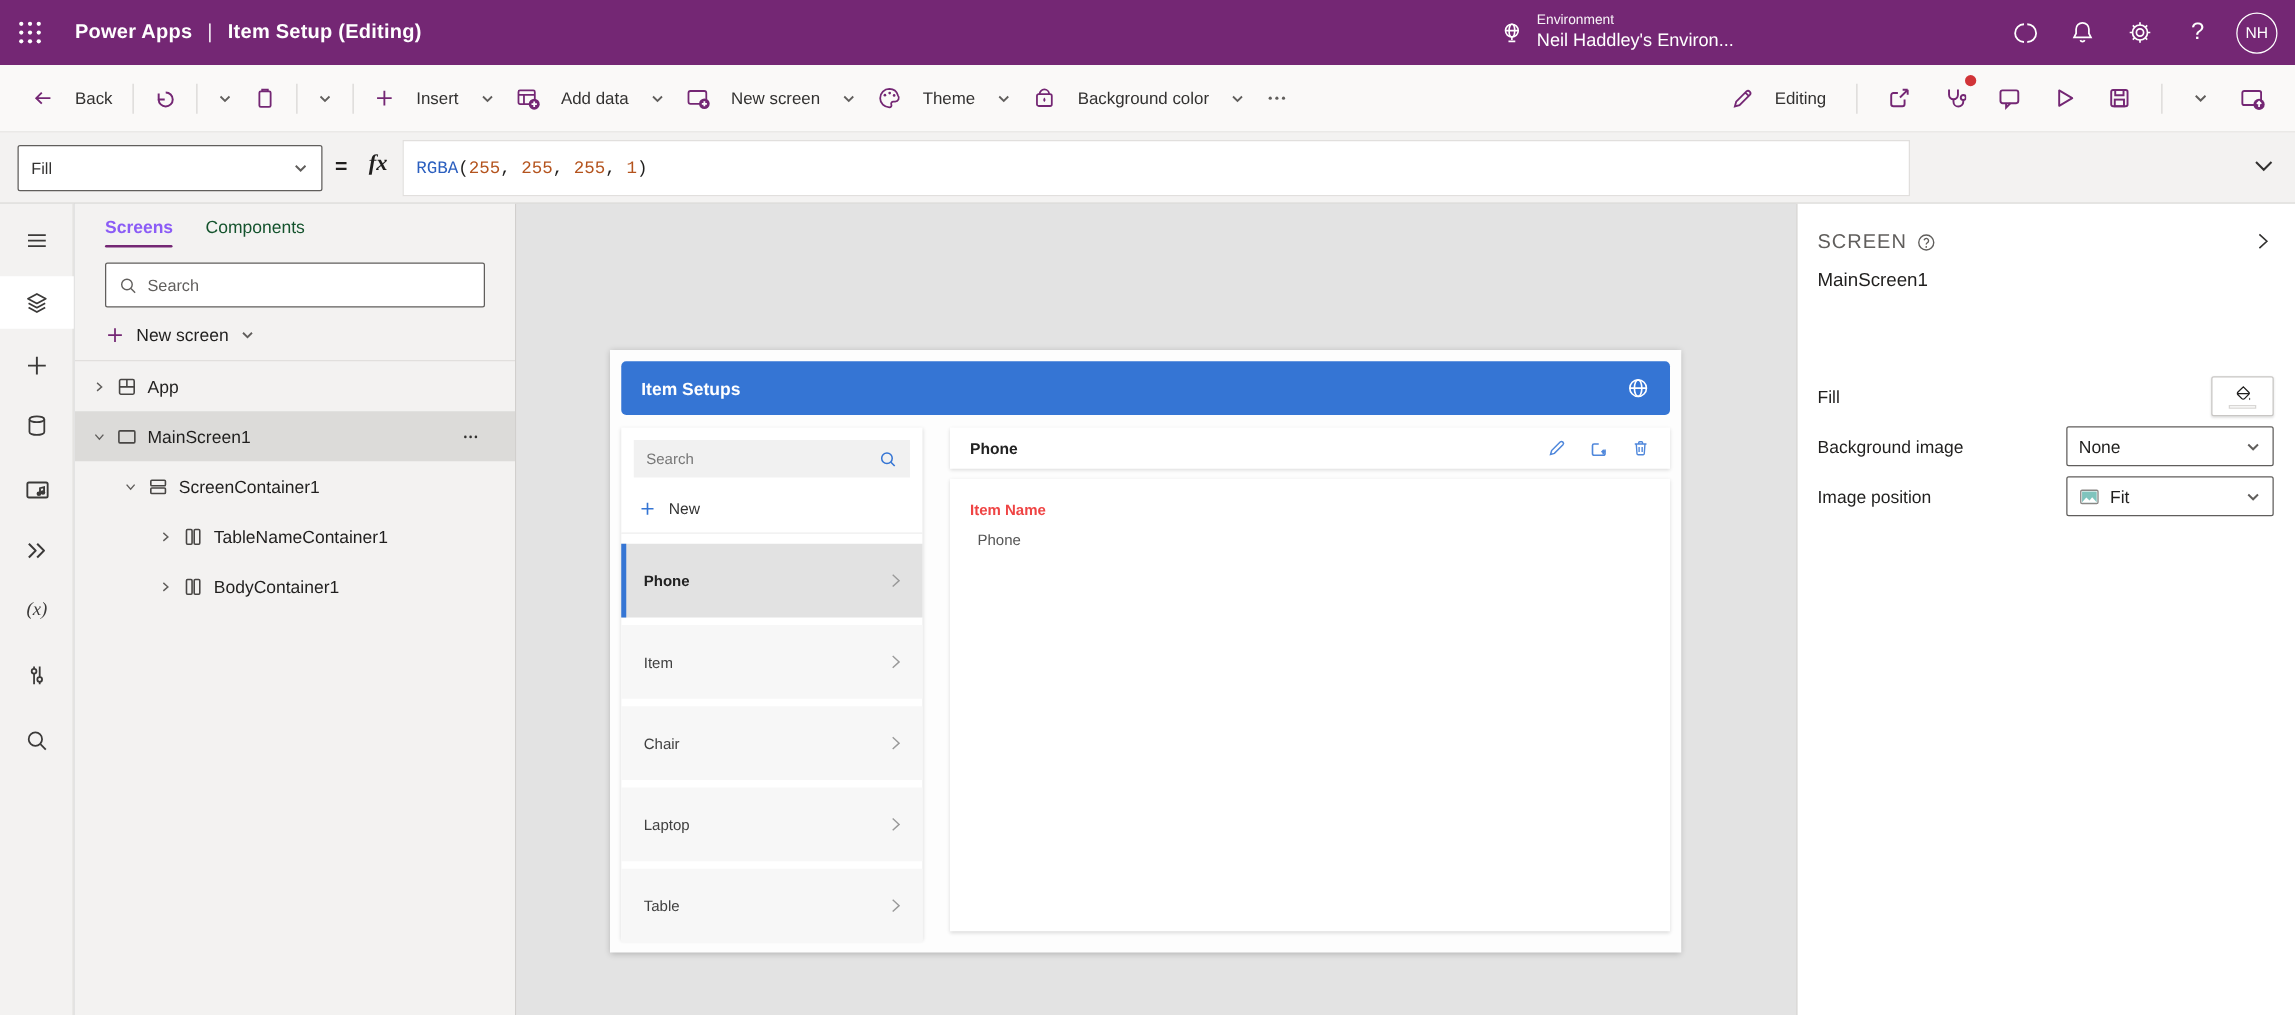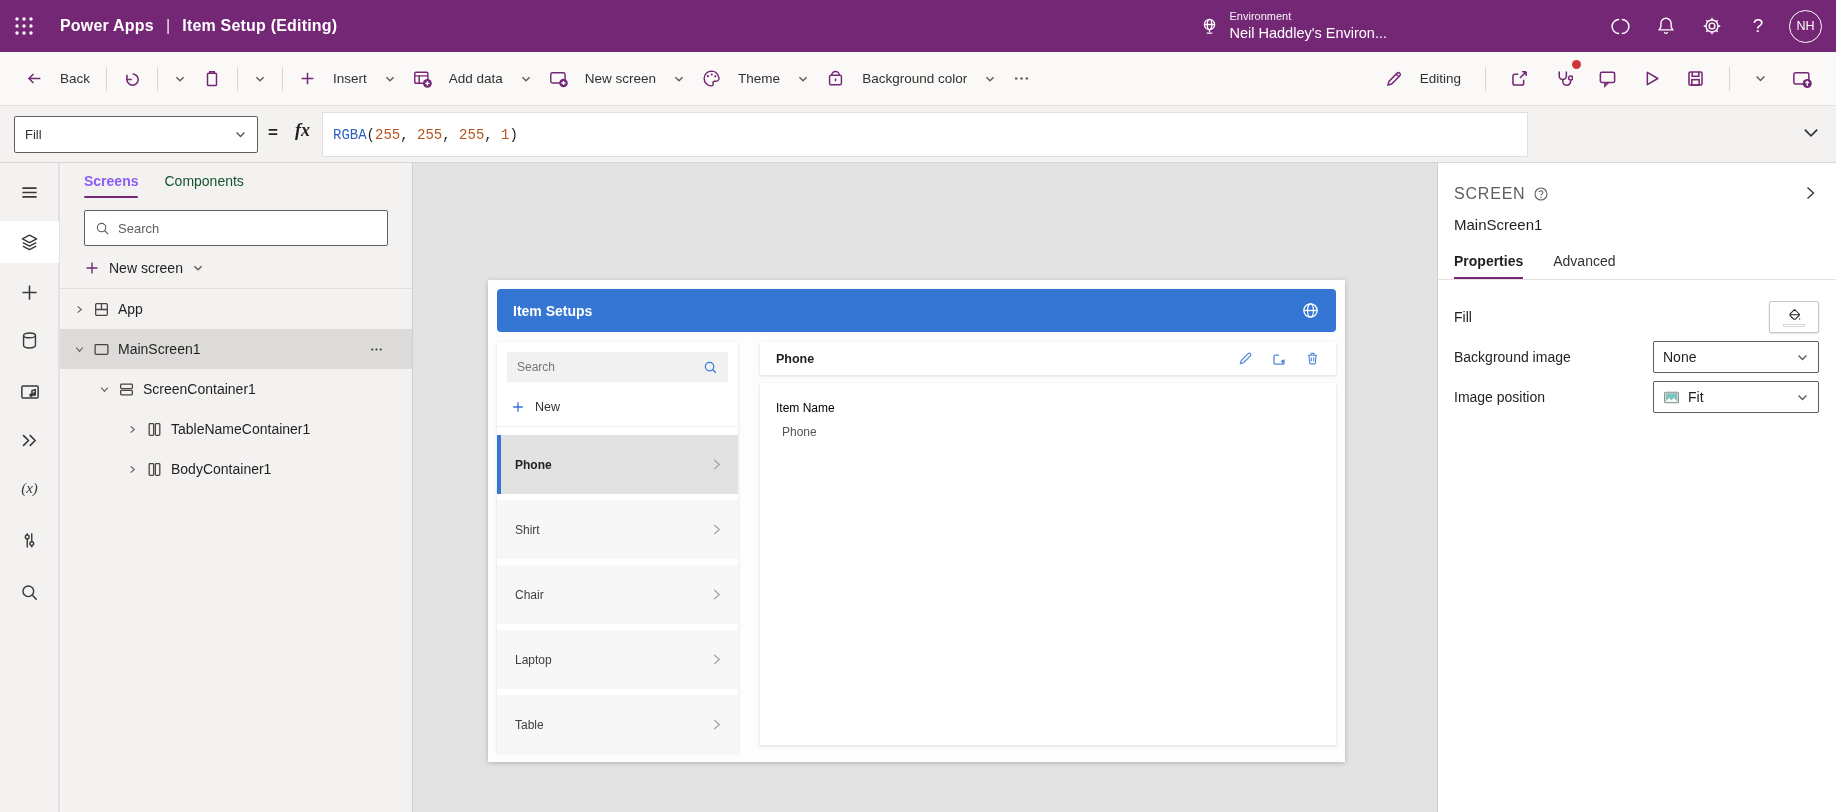--- a/index.html
+++ b/index.html
@@ -85,21 +85,21 @@
   .app-new { display:flex; align-items:center; gap:10px; padding:8px 14px 12px 14px; font-size:12.5px; color:#333; cursor:pointer; border-bottom:1px solid #eee; }
   .items { padding:8px 0 0 0; }
   .item { height:59px; margin:0 0 6px 0; background:#f7f7f7; display:flex; align-items:center; padding:0 14px 0 18px; font-size:12px; color:#404040; cursor:pointer; }
   .item .ichev { margin-left:auto; color:#9a9a9a; }
   .item.sel { background:#e2e2e2; border-left:4px solid #3575d4; padding-left:14px; font-weight:700; color:#222; }
   .detail-head { left:272px; top:62px; width:576px; height:33px; display:flex; align-items:center; padding:0 16px; }
   .detail-title { font-size:12.5px; font-weight:700; color:#222; flex:1; }
   .dicons { display:flex; gap:18px; color:#4f87db; }
   .dicons > div { cursor:pointer; }
   .detail-body { left:272px; top:103px; width:576px; height:362px; }
-  .field-label { font-size:12px; font-weight:400; color:#000000; padding:18px 0 0 16px; }
+  .field-label { font-size:12px; font-weight:700; color:#ef4444; padding:18px 0 0 16px; }
   .field-value { font-size:12px; color:#555; padding:10px 0 0 22px; }
 
   
   .props { position:absolute; left:1437px; top:0; width:399px; height:649px; background:#fff; border-left:1px solid #d1cfcd; }
   .p-head { padding:22px 20px 0 16px; position:relative; }
   .p-type-row { display:flex; align-items:center; gap:8px; color:#605e5c; }
   .p-type { font-size:16px; letter-spacing:.8px; }
   .p-collapse { position:absolute; right:18px; top:22px; color:#323130; cursor:pointer; }
   .p-name { font-size:15px; color:#201f1e; margin-top:13px; }
   .p-tabs { display:flex; gap:30px; padding:20px 16px 0 16px; border-bottom:1px solid #e5e3e1; }
@@ -536,21 +536,21 @@
         <div class="items">
           <div class="item sel">
             <span>Phone</span>
             <span class="ichev">
                 <svg width="15" height="15" viewBox="0 0 16 16" fill="none" stroke="currentColor" stroke-width="1.2">
                   <path d="M5.5 3 L11 8 5.5 13"></path>
                 </svg>
               </span>
           </div>
           <div class="item">
-            <span>Shirt</span>
+            <span>Item</span>
             <span class="ichev">
                 <svg width="15" height="15" viewBox="0 0 16 16" fill="none" stroke="currentColor" stroke-width="1.2">
                   <path d="M5.5 3 L11 8 5.5 13"></path>
                 </svg>
               </span>
           </div>
           <div class="item">
             <span>Chair</span>
             <span class="ichev">
                 <svg width="15" height="15" viewBox="0 0 16 16" fill="none" stroke="currentColor" stroke-width="1.2">
@@ -618,24 +618,20 @@
             <circle cx="8" cy="11.5" r=".7" fill="#605e5c" stroke="none"></circle>
         </svg>
       </div>
       <span class="p-collapse">
         <svg width="16" height="16" viewBox="0 0 16 16" fill="none" stroke="currentColor" stroke-width="1.3">
             <path d="M5.5 2.5 L11.5 8 5.5 13.5"></path>
           </svg>
       </span>
       <div class="p-name">MainScreen1</div>
     </div>
-    <div class="p-tabs">
-      <div class="ptab active">Properties</div>
-      <div class="ptab">Advanced</div>
-    </div>
 
     <div class="p-row" style="top:134px">
       <span class="p-label">Fill</span>
       <div class="fill-btn">
         <svg width="15" height="15" viewBox="0 0 16 16" fill="none" stroke="#201f1e" stroke-width="1.1">
           <path d="M8.2 1.6 L13 6.4 a1 1 0 0 1 0 1.4 L9.2 11.6 a1.6 1.6 0 0 1 -2.3 0 L3.6 8.3 a1.6 1.6 0 0 1 0 -2.3 z M3.3 7.3 H12.6"></path>
           <path d="M13.6 10.6 q1.1 1.5 0 2.4 q-1.1 -.9 0 -2.4 z" fill="#201f1e" stroke="none"></path>
         </svg>
         <div class="fill-swatch"></div>
       </div>

